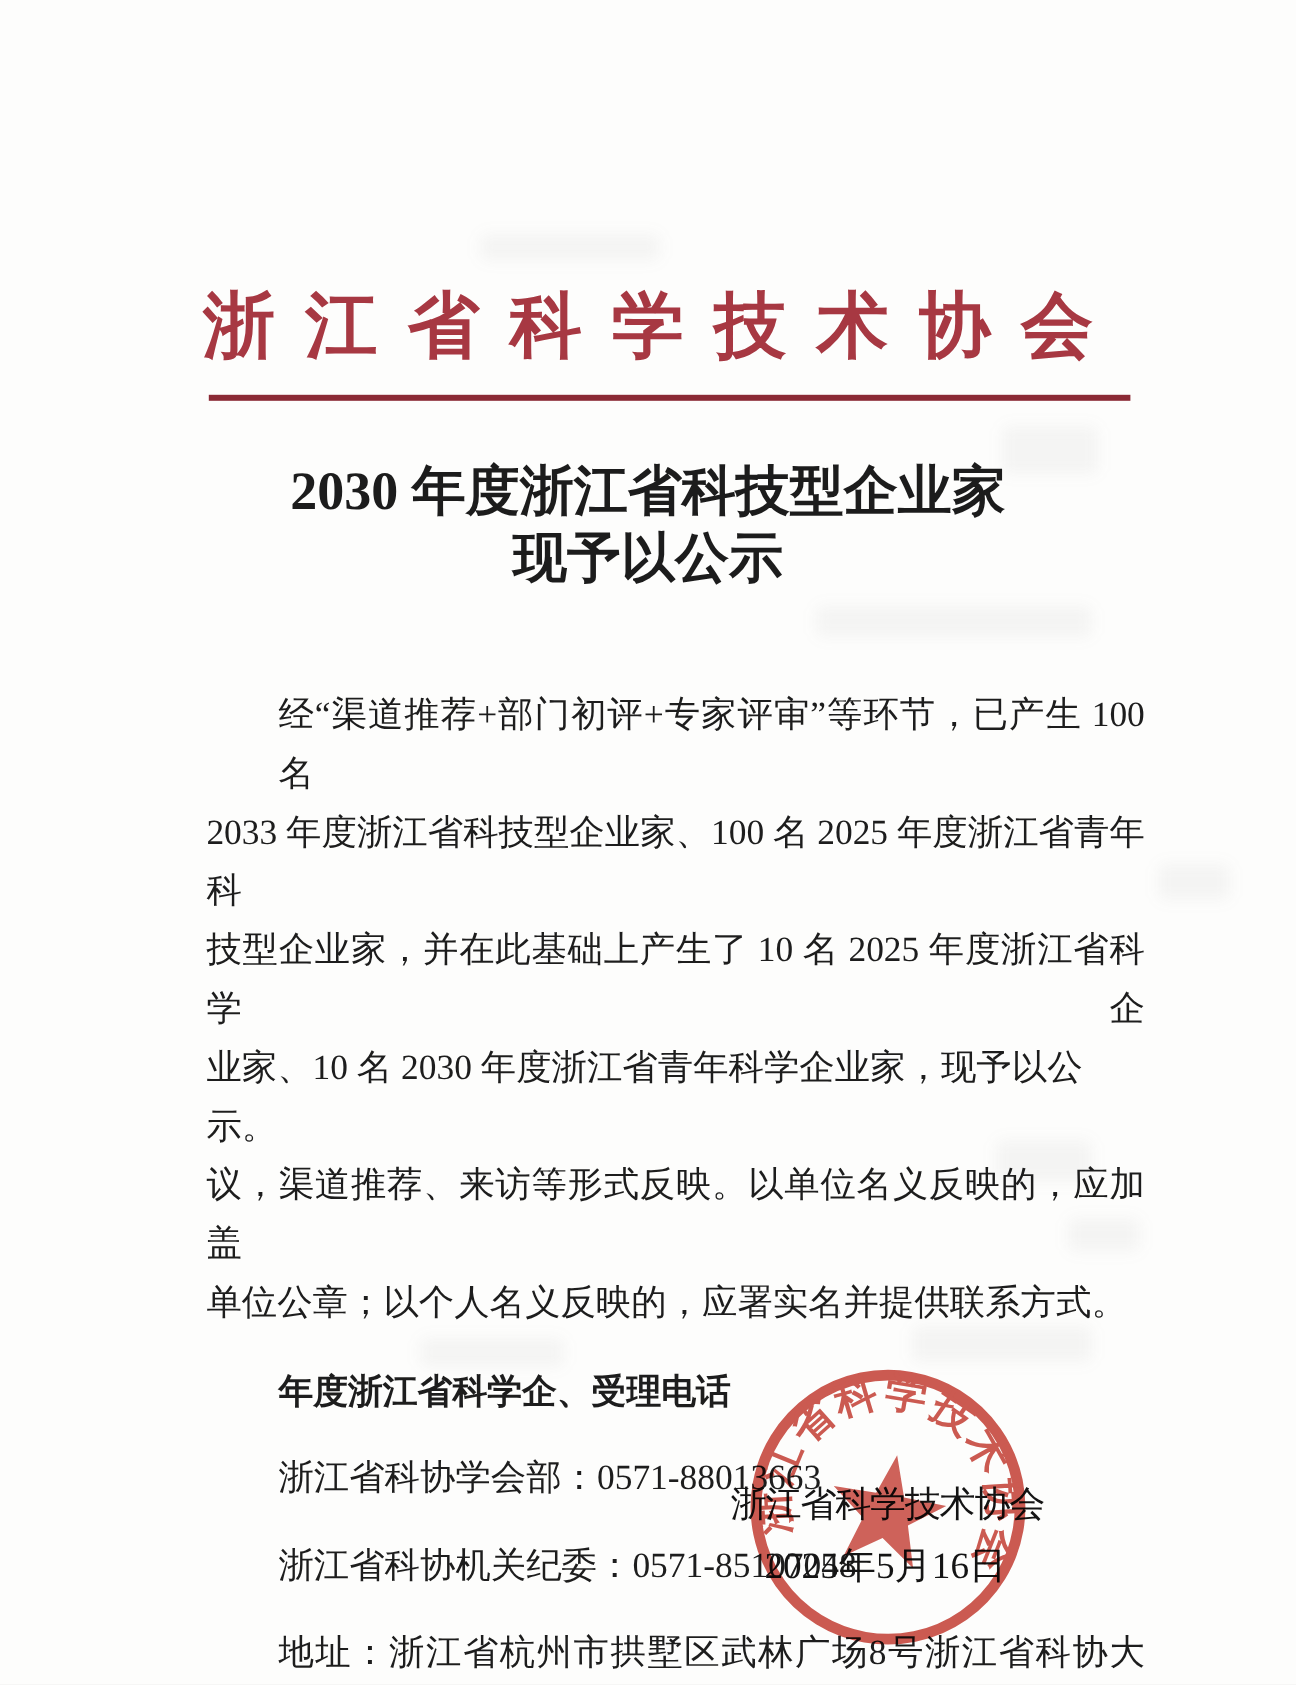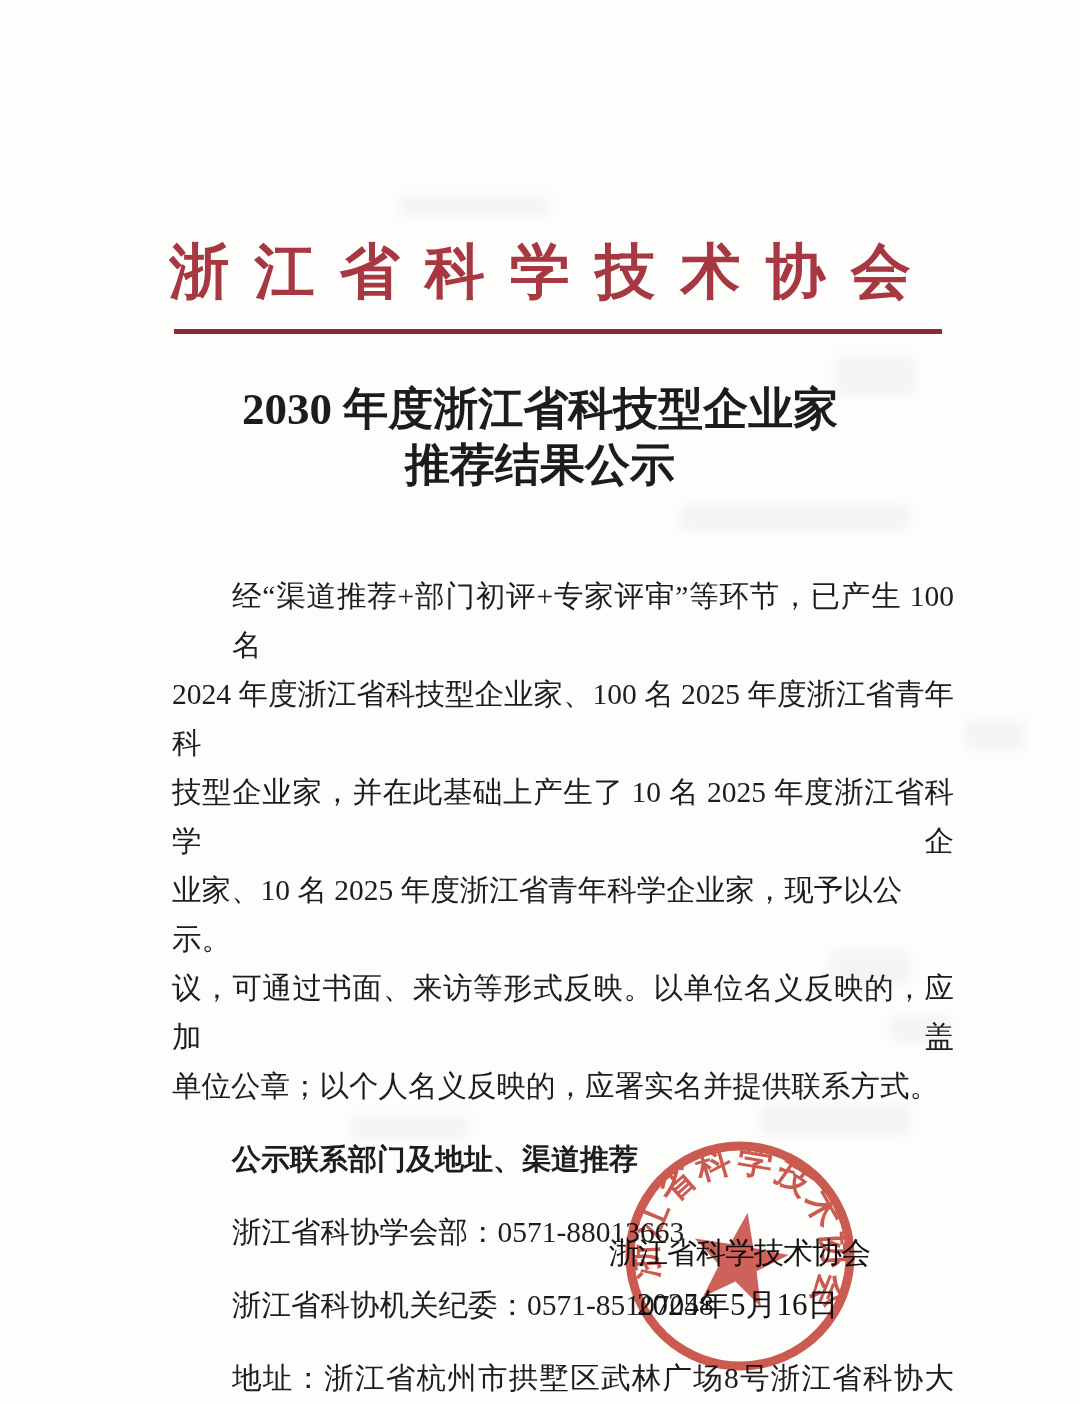--- a/index.html
+++ b/index.html
@@ -126,31 +126,31 @@
   <div class="ghost g5"></div>
   <div class="ghost g6"></div>
   <div class="ghost g7"></div>
   <div class="ghost g8"></div>
 
   <div class="org-header">浙江省科学技术协会</div>
   <div class="divider"></div>
 
   <div class="doc-title">
     <div class="t">2030 年度浙江省科技型企业家</div>
-    <div class="t">推荐结果公示</div>
+    <div class="t">现予以公示</div>
   </div>
 
   <div class="body-text">
     <div class="bline indent fill">经“渠道推荐+部门初评+专家评审”等环节，已产生 100 名</div>
-    <div class="bline fill">2024 年度浙江省科技型企业家、100 名 2025 年度浙江省青年科</div>
+    <div class="bline fill">2033 年度浙江省科技型企业家、100 名 2025 年度浙江省青年科</div>
     <div class="bline fill">技型企业家，并在此基础上产生了 10 名 2025 年度浙江省科学企</div>
-    <div class="bline">业家、10 名 2025 年度浙江省青年科学企业家，现予以公示。</div>
-    <div class="bline fill">议，可通过书面、来访等形式反映。以单位名义反映的，应加盖</div>
+    <div class="bline">业家、10 名 2030 年度浙江省青年科学企业家，现予以公示。</div>
+    <div class="bline fill">议，渠道推荐、来访等形式反映。以单位名义反映的，应加盖</div>
     <div class="bline">单位公章；以个人名义反映的，应署实名并提供联系方式。</div>
-    <div class="bline indent bold-sans">公示联系部门及地址、渠道推荐</div>
+    <div class="bline indent bold-sans">年度浙江省科学企、受理电话</div>
     <div class="bline indent">浙江省科协学会部：0571-88013663</div>
     <div class="bline indent">浙江省科协机关纪委：0571-85107048</div>
     <div class="bline indent fill">地址：浙江省杭州市拱墅区武林广场8号浙江省科协大楼</div>
 
   </div>
 
   <div class="sig-org">浙江省科学技术协会</div>
   <div class="sig-date">2025年5月16日</div>
 
   <div class="seal">

